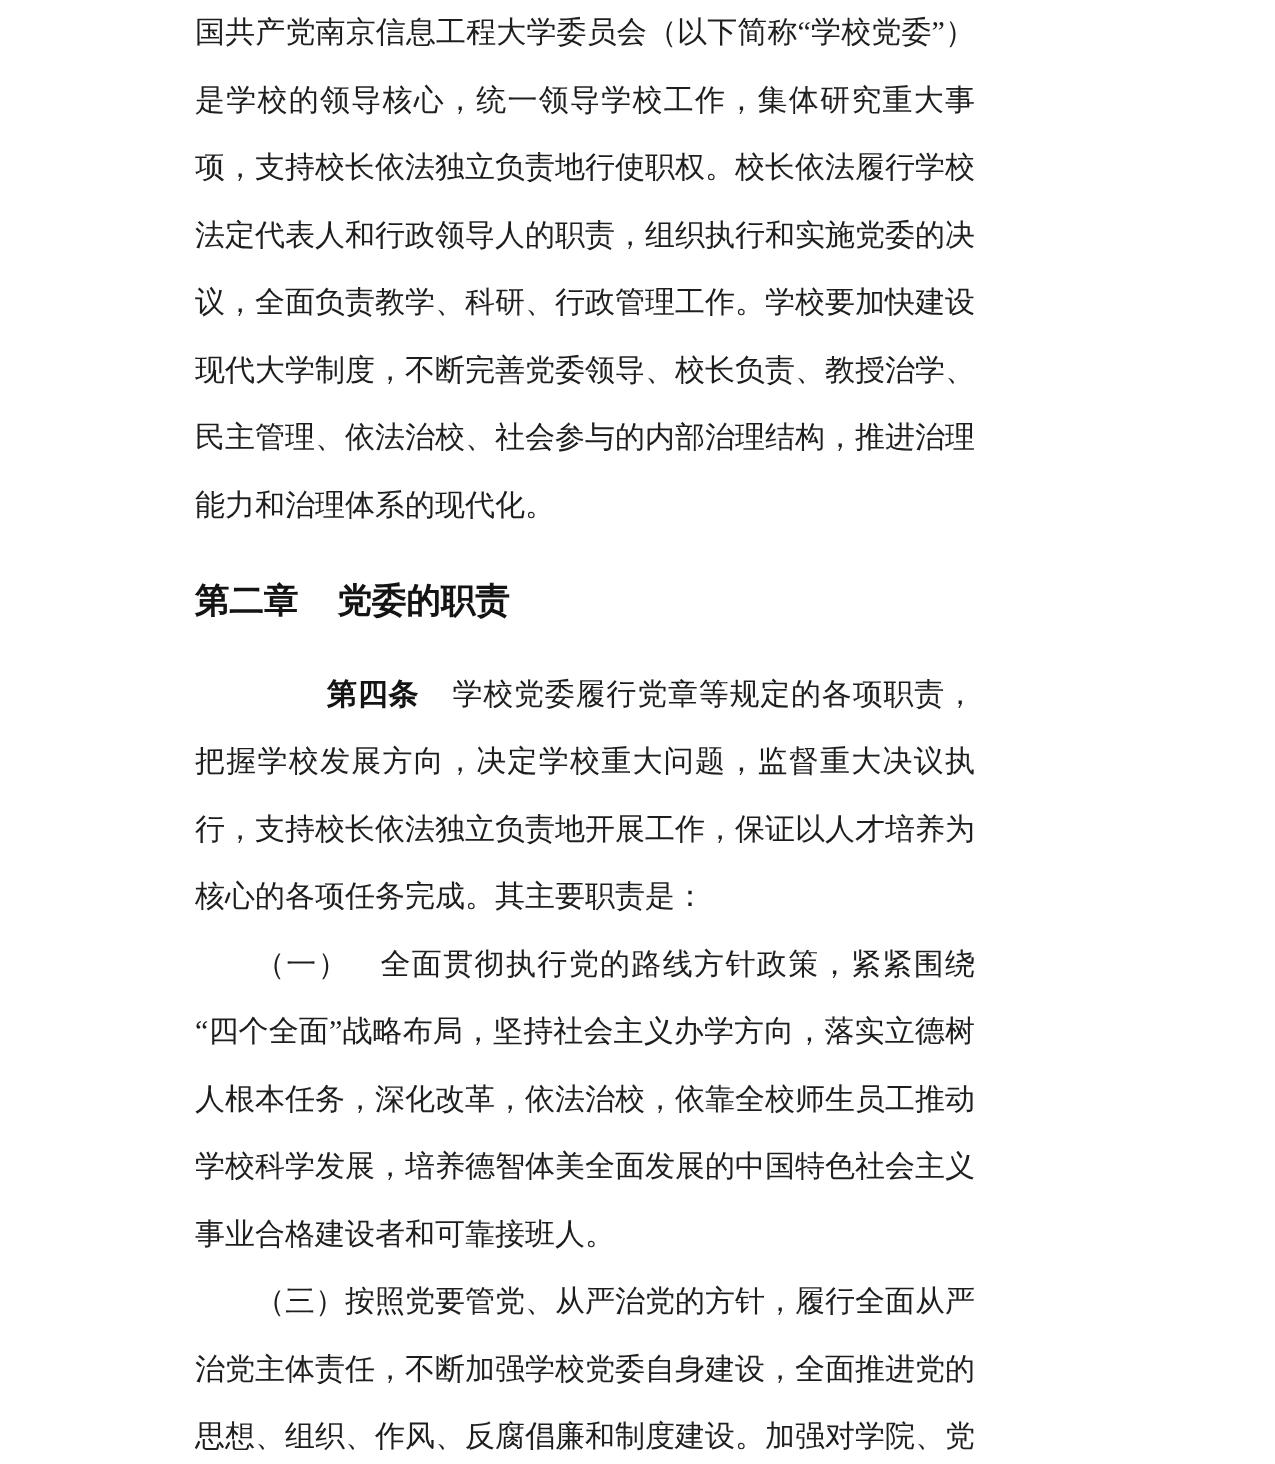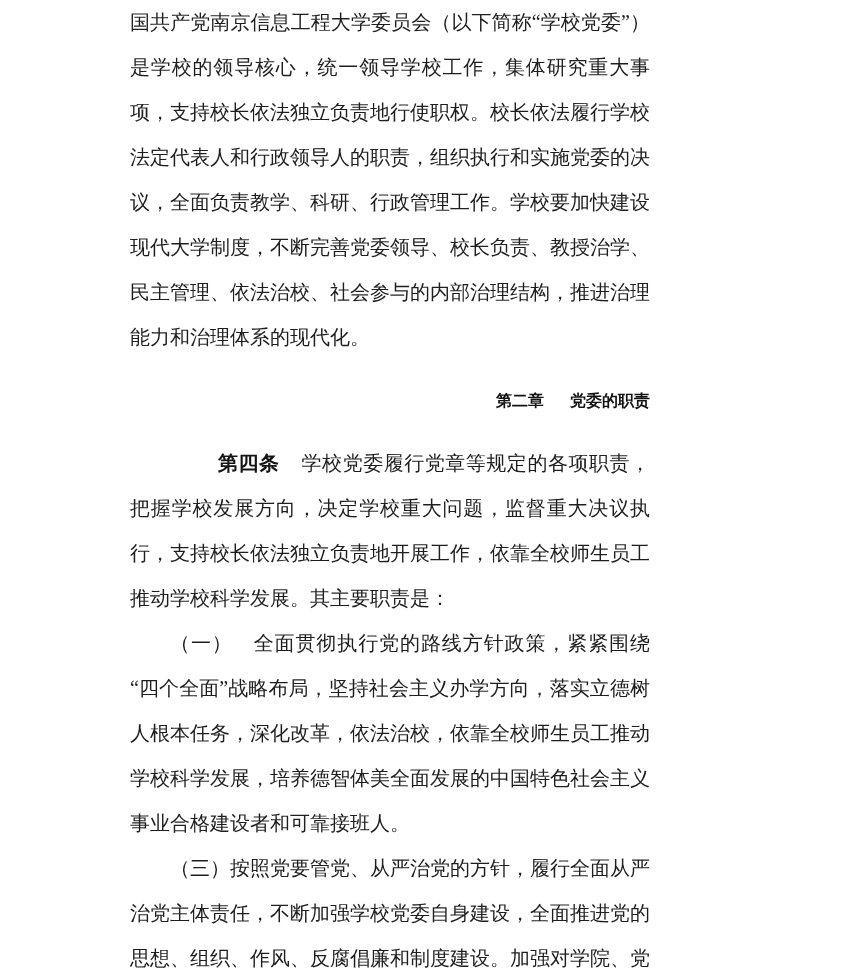--- a/index.html
+++ b/index.html
@@ -27,24 +27,24 @@
     text-align: justify;
     text-justify: inter-ideograph;
     letter-spacing: 0;
     word-break: normal;
   }
   .doc-par.indent {
     text-indent: 2em;
   }
   .chapter-heading {
     margin: 18px 0;
-    font-size: 16px;
+    font-size: 23px;
     line-height: 45px;
     font-weight: bold;
-    text-align: right;
+    text-align: left;
     font-family: "Liberation Sans", sans-serif;
     color: #141414;
   }
   .chapter-gap {
     display: inline-block;
     width: 26px;
   }
   .article-label {
     font-weight: bold;
     font-family: "Liberation Sans", sans-serif;
@@ -55,20 +55,20 @@
 </style>
 </head>
 <body>
 
 <div class="page">
 
   <p class="doc-par">国共产党南京信息工程大学委员会（以下简称“学校党委”）是学校的领导核心，统一领导学校工作，集体研究重大事项，支持校长依法独立负责地行使职权。校长依法履行学校法定代表人和行政领导人的职责，组织执行和实施党委的决议，全面负责教学、科研、行政管理工作。学校要加快建设现代大学制度，不断完善党委领导、校长负责、教授治学、民主管理、依法治校、社会参与的内部治理结构，推进治理能力和治理体系的现代化。</p>
 
   <h2 class="chapter-heading"><span>第二章</span><span class="chapter-gap"></span><span>党委的职责</span></h2>
 
-  <p class="doc-par indent"><span class="article-label">第四条</span><span>学校党委履行党章等规定的各项职责，把握学校发展方向，决定学校重大问题，监督重大决议执行，支持校长依法独立负责地开展工作，依靠全校师生员工推动学校科学发展。其主要职责是：</span></p>
+  <p class="doc-par indent"><span class="article-label">第四条</span><span>学校党委履行党章等规定的各项职责，把握学校发展方向，决定学校重大问题，监督重大决议执行，支持校长依法独立负责地开展工作，保证以人才培养为核心的各项任务完成。其主要职责是：</span></p>
 
   <p class="doc-par indent">（一）　全面贯彻执行党的路线方针政策，紧紧围绕“四个全面”战略布局，坚持社会主义办学方向，落实立德树人根本任务，深化改革，依法治校，依靠全校师生员工推动学校科学发展，培养德智体美全面发展的中国特色社会主义事业合格建设者和可靠接班人。</p>
 
 
   <p class="doc-par indent">（三）按照党要管党、从严治党的方针，履行全面从严治党主体责任，不断加强学校党委自身建设，全面推进党的思想、组织、作风、反腐倡廉和制度建设。加强对学院、党政工作部门等基层党组织的领</p>
 
 </div>
 
 </body></html>

